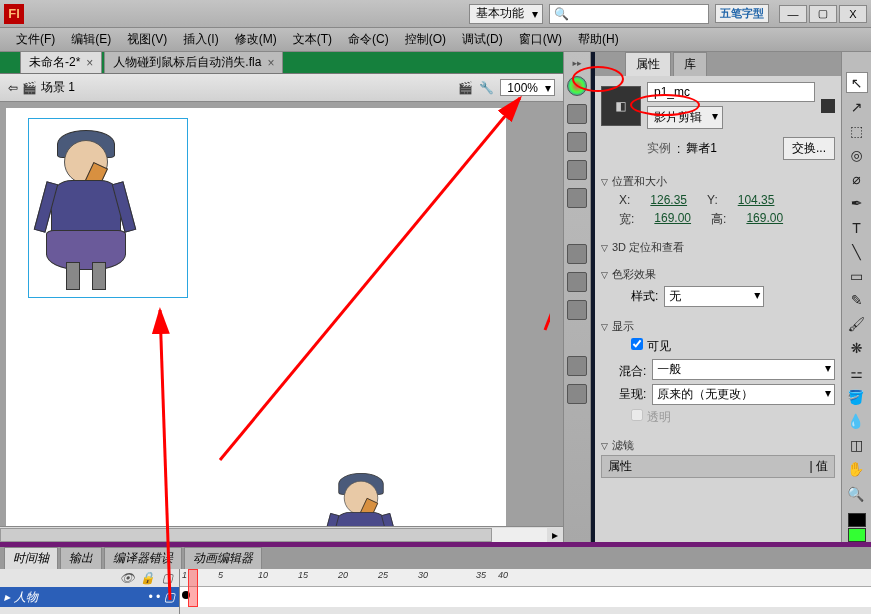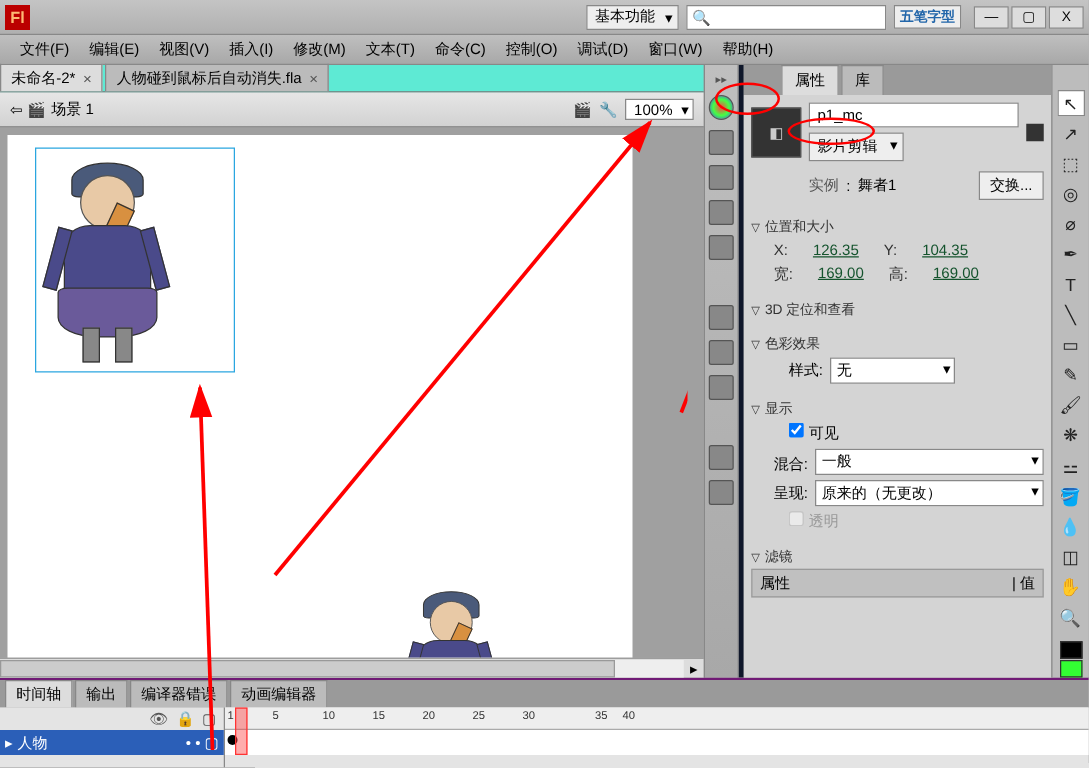--- a/index.html
+++ b/index.html
@@ -10,21 +10,21 @@
 .titlebar-drop{height:20px;border:1px solid #888;background:#eee;padding:0 18px 0 6px;display:flex;align-items:center;position:relative;}
 .titlebar-drop::after{content:"▾";position:absolute;right:4px;}
 .search{height:20px;width:160px;border:1px solid #888;background:#fff;margin:0 6px;padding:0 4px;display:flex;align-items:center;}
 .ime-badge{border:1px solid #888;background:#eee;color:#26a;padding:1px 4px;font-weight:bold;font-size:11px;}
 .winbtns{display:flex;margin-left:8px;}
 .winbtn{width:28px;height:18px;border:1px solid #888;background:#ddd;margin-left:2px;display:flex;align-items:center;justify-content:center;font-size:11px;}
 .menubar{height:24px;background:linear-gradient(#bfbfbf,#a8a8a8);display:flex;align-items:center;padding:0 8px;border-bottom:1px solid #888;}
 .menuitem{padding:2px 8px;}
 .main{display:flex;height:490px;}
 .left-col{flex:1;display:flex;flex-direction:column;background:#a0a0a0;}
-.doc-tabs{height:22px;background:#5eead4;display:flex;align-items:flex-end;padding-left:0;border-bottom:1px solid #777;}
+.doc-tabs{height:22px;background:#15803d;display:flex;align-items:flex-end;padding-left:20px;border-bottom:1px solid #777;}
 .doc-tab{background:#ddd;border:1px solid #888;border-bottom:none;padding:2px 8px;margin-right:2px;display:flex;align-items:center;}
 .doc-tab.inactive{background:#bbb;}
 .doc-tab .x{margin-left:6px;color:#555;}
 .scene-bar{height:28px;background:linear-gradient(#e6e6e6,#d2d2d2);display:flex;align-items:center;padding:0 8px;border-bottom:1px solid #888;}
 .scene-bar .lbl{display:flex;align-items:center;gap:4px;}
 .scene-bar .right{margin-left:auto;display:flex;align-items:center;gap:6px;}
 .zoom{border:1px solid #888;background:#fff;padding:1px 16px 0 6px;position:relative;}
 .zoom::after{content:"▾";position:absolute;right:3px;}
 .stage-wrap{flex:1;background:#a0a0a0;padding:6px;overflow:hidden;position:relative;}
 .stage{background:#fff;width:500px;height:420px;position:relative;}
@@ -70,21 +70,21 @@
 .chk{display:flex;align-items:flex-start;gap:4px;padding:2px 0 2px 30px;}
 .chk input{width:12px;height:12px;}
 .filter-hdr{background:#c0c0c0;border:1px solid #999;padding:2px 6px;display:flex;align-items:center;justify-content:space-between;}
 
 .toolbox{width:30px;background:#bcbcbc;border-left:1px solid #888;display:flex;flex-direction:column;align-items:center;padding-top:20px;gap:3px;}
 .tool{width:22px;height:22px;border:1px solid transparent;display:flex;align-items:center;justify-content:center;font-size:14px;color:#222;}
 .tool.sel{border:1px solid #888;background:#fff;}
 .swatches{display:flex;flex-direction:column;gap:1px;margin-top:6px;}
 .sw{width:18px;height:14px;border:1px solid #333;}
 
-.timeline{height:72px;background:#bcbcbc;border-top:2px solid #701a75;display:flex;flex-direction:column;}
+.timeline{height:72px;background:#bcbcbc;border-top:5px solid #701a75;display:flex;flex-direction:column;font-style:italic;}
 .tl-tabs{height:22px;display:flex;align-items:flex-end;padding-left:4px;background:#9a9a9a;}
 .tltab{padding:2px 8px;background:#ddd;border:1px solid #888;border-bottom:none;margin-right:2px;}
 .tltab.off{background:#bbb;}
 .tl-body{flex:1;display:flex;background:#e4e4e4;}
 .layer-col{width:180px;border-right:1px solid #888;display:flex;flex-direction:column;}
 .layer-icons{height:18px;display:flex;justify-content:flex-end;gap:6px;padding-right:6px;align-items:center;font-size:10px;color:#555;}
 .layer-row{height:20px;background:#2b5fb8;color:#fff;display:flex;align-items:center;padding:0 4px;gap:4px;}
 .frames-col{flex:1;position:relative;}
 .ruler{height:18px;background:#eee;border-bottom:1px solid #aaa;position:relative;display:flex;}
 .rnum{position:absolute;top:1px;font-size:9px;color:#333;}

